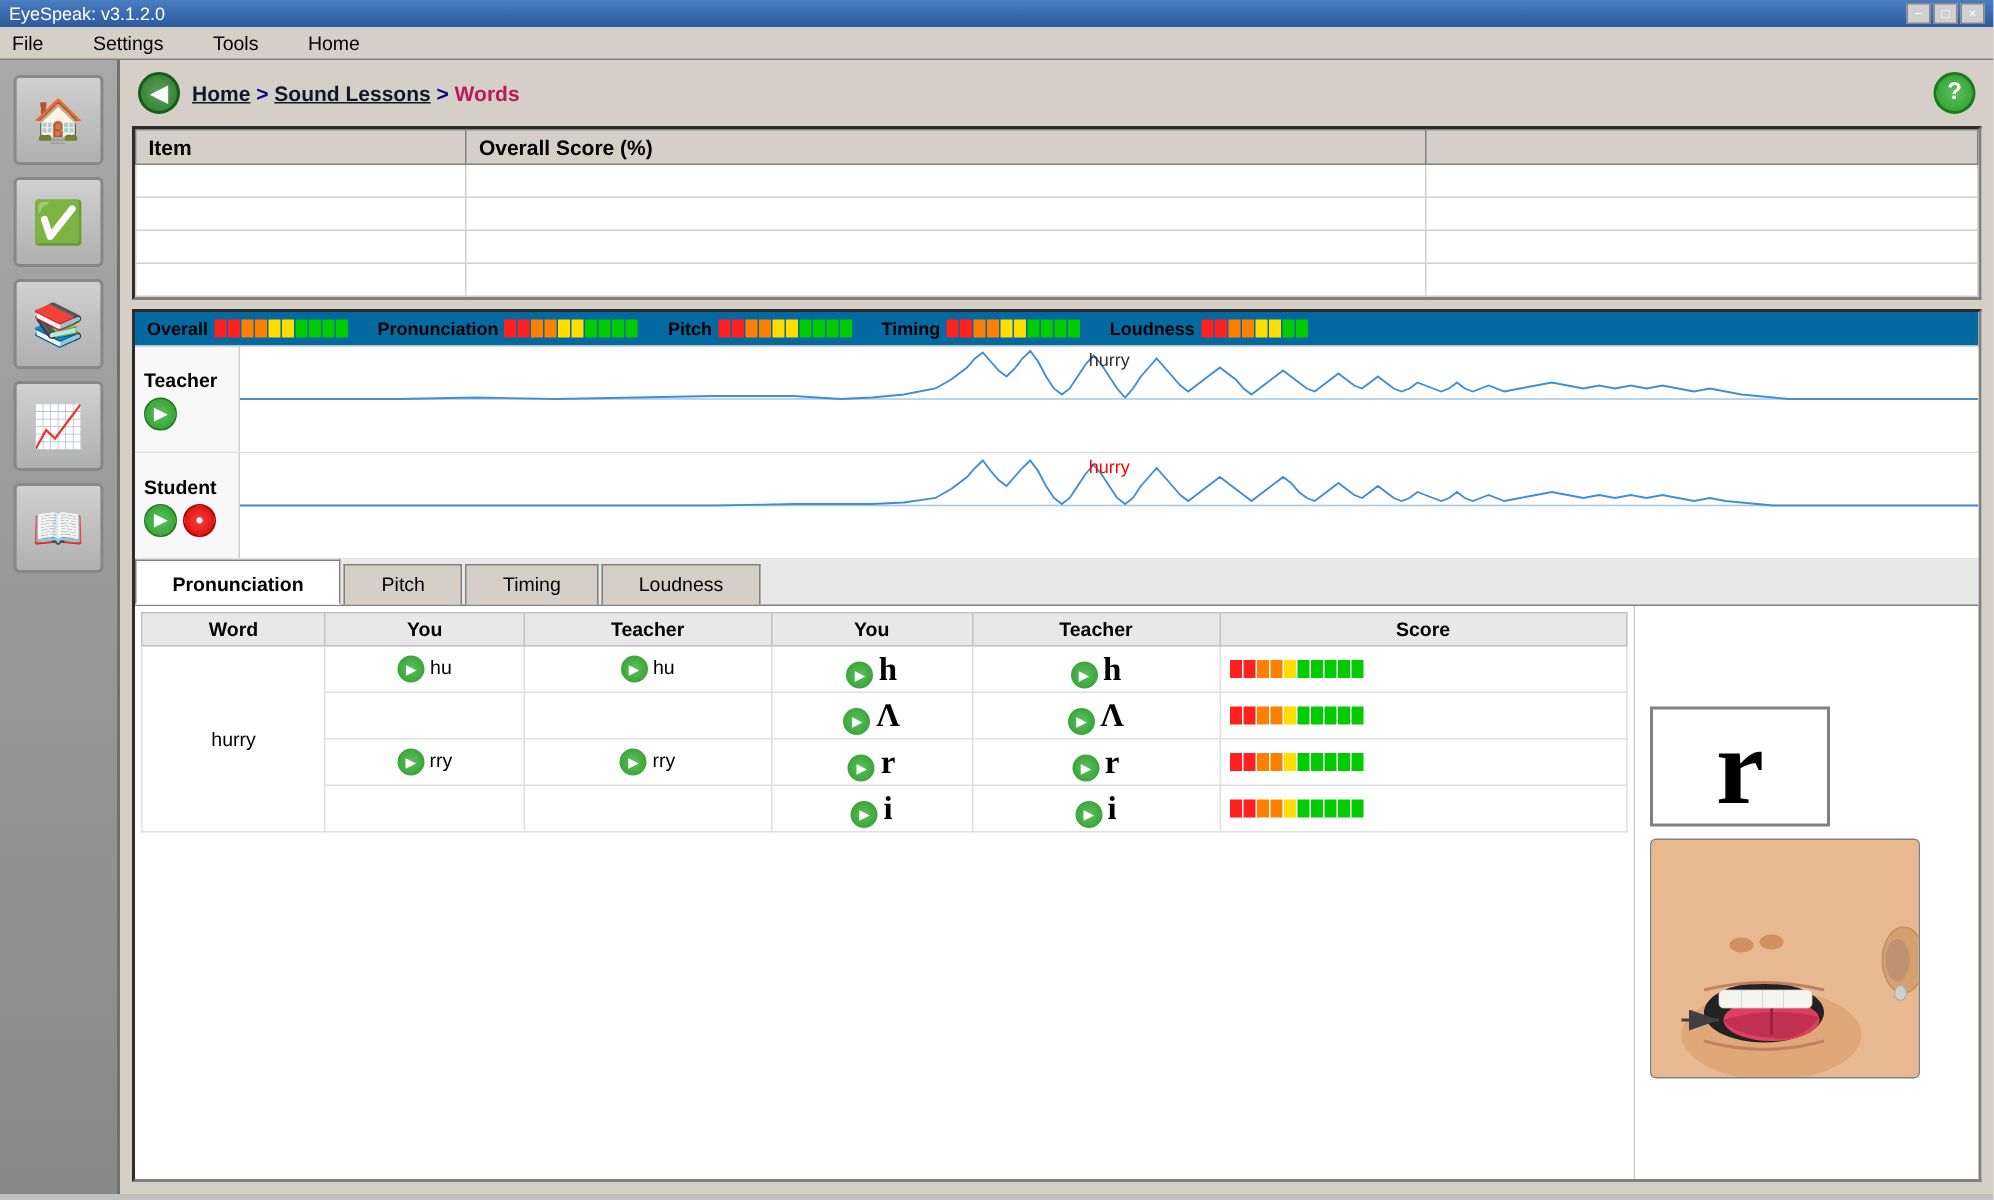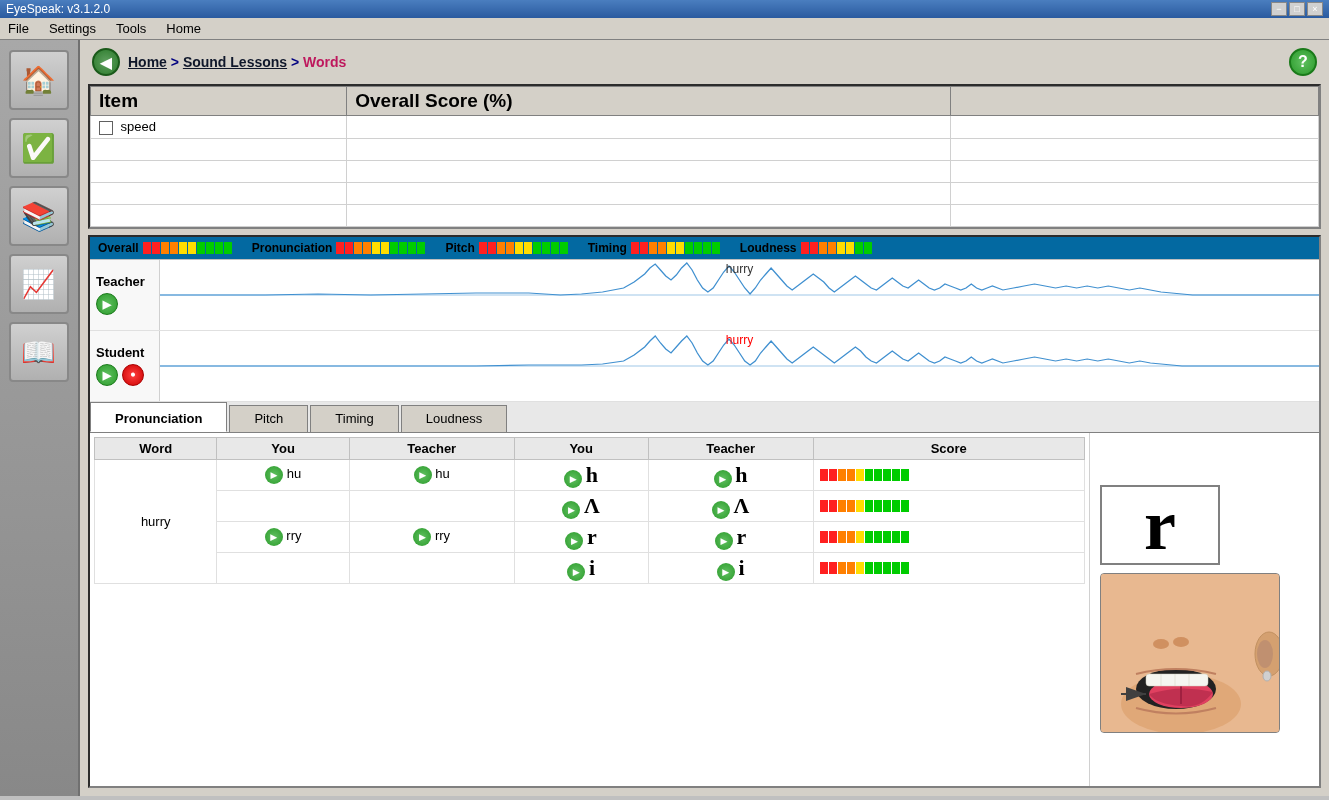--- a/index.html
+++ b/index.html
@@ -34,21 +34,21 @@
     }
 
     
     #menubar {
       background: #d4d0c8;
       height: 22px;
       display: flex;
       align-items: center;
       padding: 0 4px;
       border-bottom: 1px solid #808080;
-      gap: 12px;
+      gap: 25px;
     }
     .menu-item {
       font-size: 13px;
       cursor: pointer;
       padding: 2px 4px;
     }
 
     
     #main-container {
       display: flex;
@@ -129,21 +129,21 @@
     .data-table {
       width: 100%;
       border-collapse: collapse;
     }
     .data-table th {
       background: #d4d0c8;
       border: 1px solid #808080;
       padding: 3px 8px;
       text-align: left;
       font-weight: bold;
-      font-size: 19px;
+      font-size: 14px;
     }
     .data-table td {
       border: 1px solid #d0d0d0;
       padding: 3px 8px;
       height: 22px;
     }
     .row-selected { background: #b8d8f8; }
     .row-normal { background: white; }
     .checkbox-icon {
       display: inline-flex; align-items: center; justify-content: center;
@@ -401,28 +401,20 @@
     <div id="table-section">
       <table class="data-table">
         <thead>
           <tr>
             <th>Item</th>
             <th>Overall Score (%)</th>
             <th style="width:30%;"></th>
           </tr>
         </thead>
         <tbody>
-          <tr class="row-normal">
-            <td>
-              <span class="checkbox-icon"></span>
-              speed
-            </td>
-            <td></td>
-            <td></td>
-          </tr>
           <tr class="empty-rows">
               <td></td>
               <td></td>
               <td></td>
             </tr>
           <tr class="empty-rows">
               <td></td>
               <td></td>
               <td></td>
             </tr>

